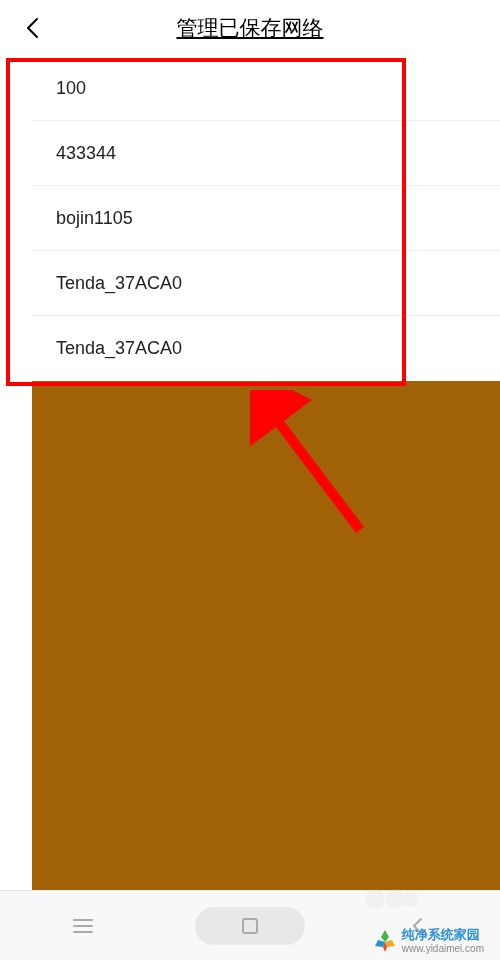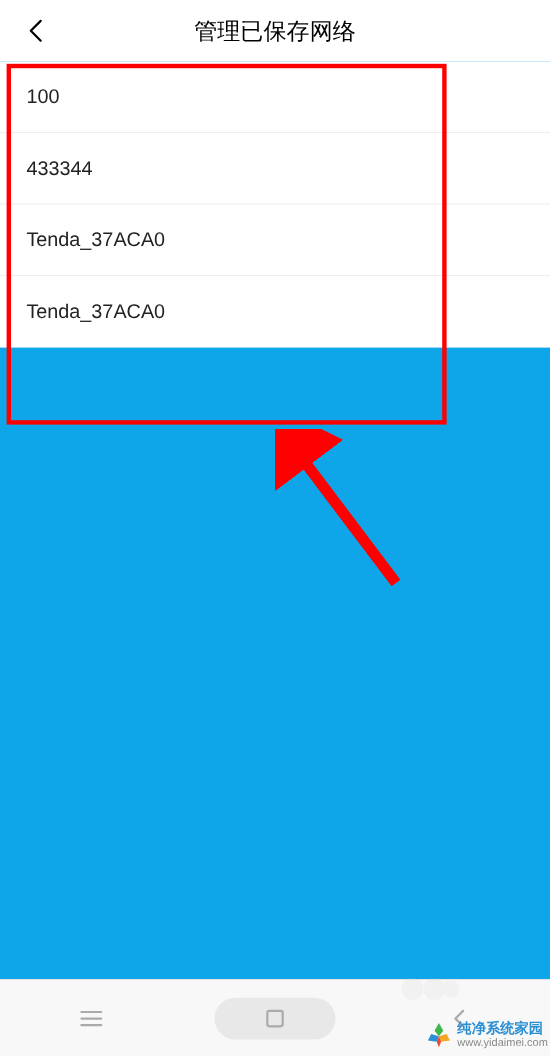--- a/index.html
+++ b/index.html
@@ -10,20 +10,21 @@
       background: #fff;
       position: relative;
       overflow: hidden;
     }
     .header {
       height: 56px;
       display: flex;
       align-items: center;
       position: relative;
       background: #fff;
+      text-decoration: underline;
     }
     .back-btn {
       position: absolute;
       left: 18px;
       top: 50%;
       transform: translateY(-50%);
       width: 28px;
       height: 28px;
       display: flex;
       align-items: center;
@@ -31,23 +32,24 @@
       cursor: pointer;
     }
     .header-title {
       width: 100%;
       text-align: center;
       font-size: 21px;
       font-weight: 500;
       color: #000;
     }
     .content-area {
-      background: #0ea5e9;
+      background: #a16207;
       height: calc(100% - 56px - 70px);
       position: relative;
+      margin-left: 32px;
     }
     .network-list {
       background: #fff;
     }
     .network-item {
       height: 65px;
       display: flex;
       align-items: center;
       padding-left: 24px;
       padding-right: 24px;
@@ -96,21 +98,21 @@
       justify-content: center;
       cursor: pointer;
       color: #999;
     }
     .nav-home {
       background: #e8e8e8;
       border-radius: 19px;
     }
     .watermark {
       position: absolute;
-      right: 2px;
+      right: 16px;
       bottom: 6px;
       display: flex;
       align-items: center;
       z-index: 10;
     }
     .wm-logo {
       width: 26px;
       height: 26px;
       position: relative;
       margin-right: 4px;
@@ -150,20 +152,23 @@
   <div class="header-title">管理已保存网络</div>
 </div>
 
 <div class="content-area">
   <div class="network-list">
     <div class="network-item">
       <span class="network-name">100</span>
     </div>
     <div class="network-item">
       <span class="network-name">433344</span>
+    </div>
+    <div class="network-item">
+      <span class="network-name">bojin1105</span>
     </div>
     <div class="network-item">
       <span class="network-name">Tenda_37ACA0</span>
     </div>
     <div class="network-item">
       <span class="network-name">Tenda_37ACA0</span>
     </div>
   </div>
 </div>
 

